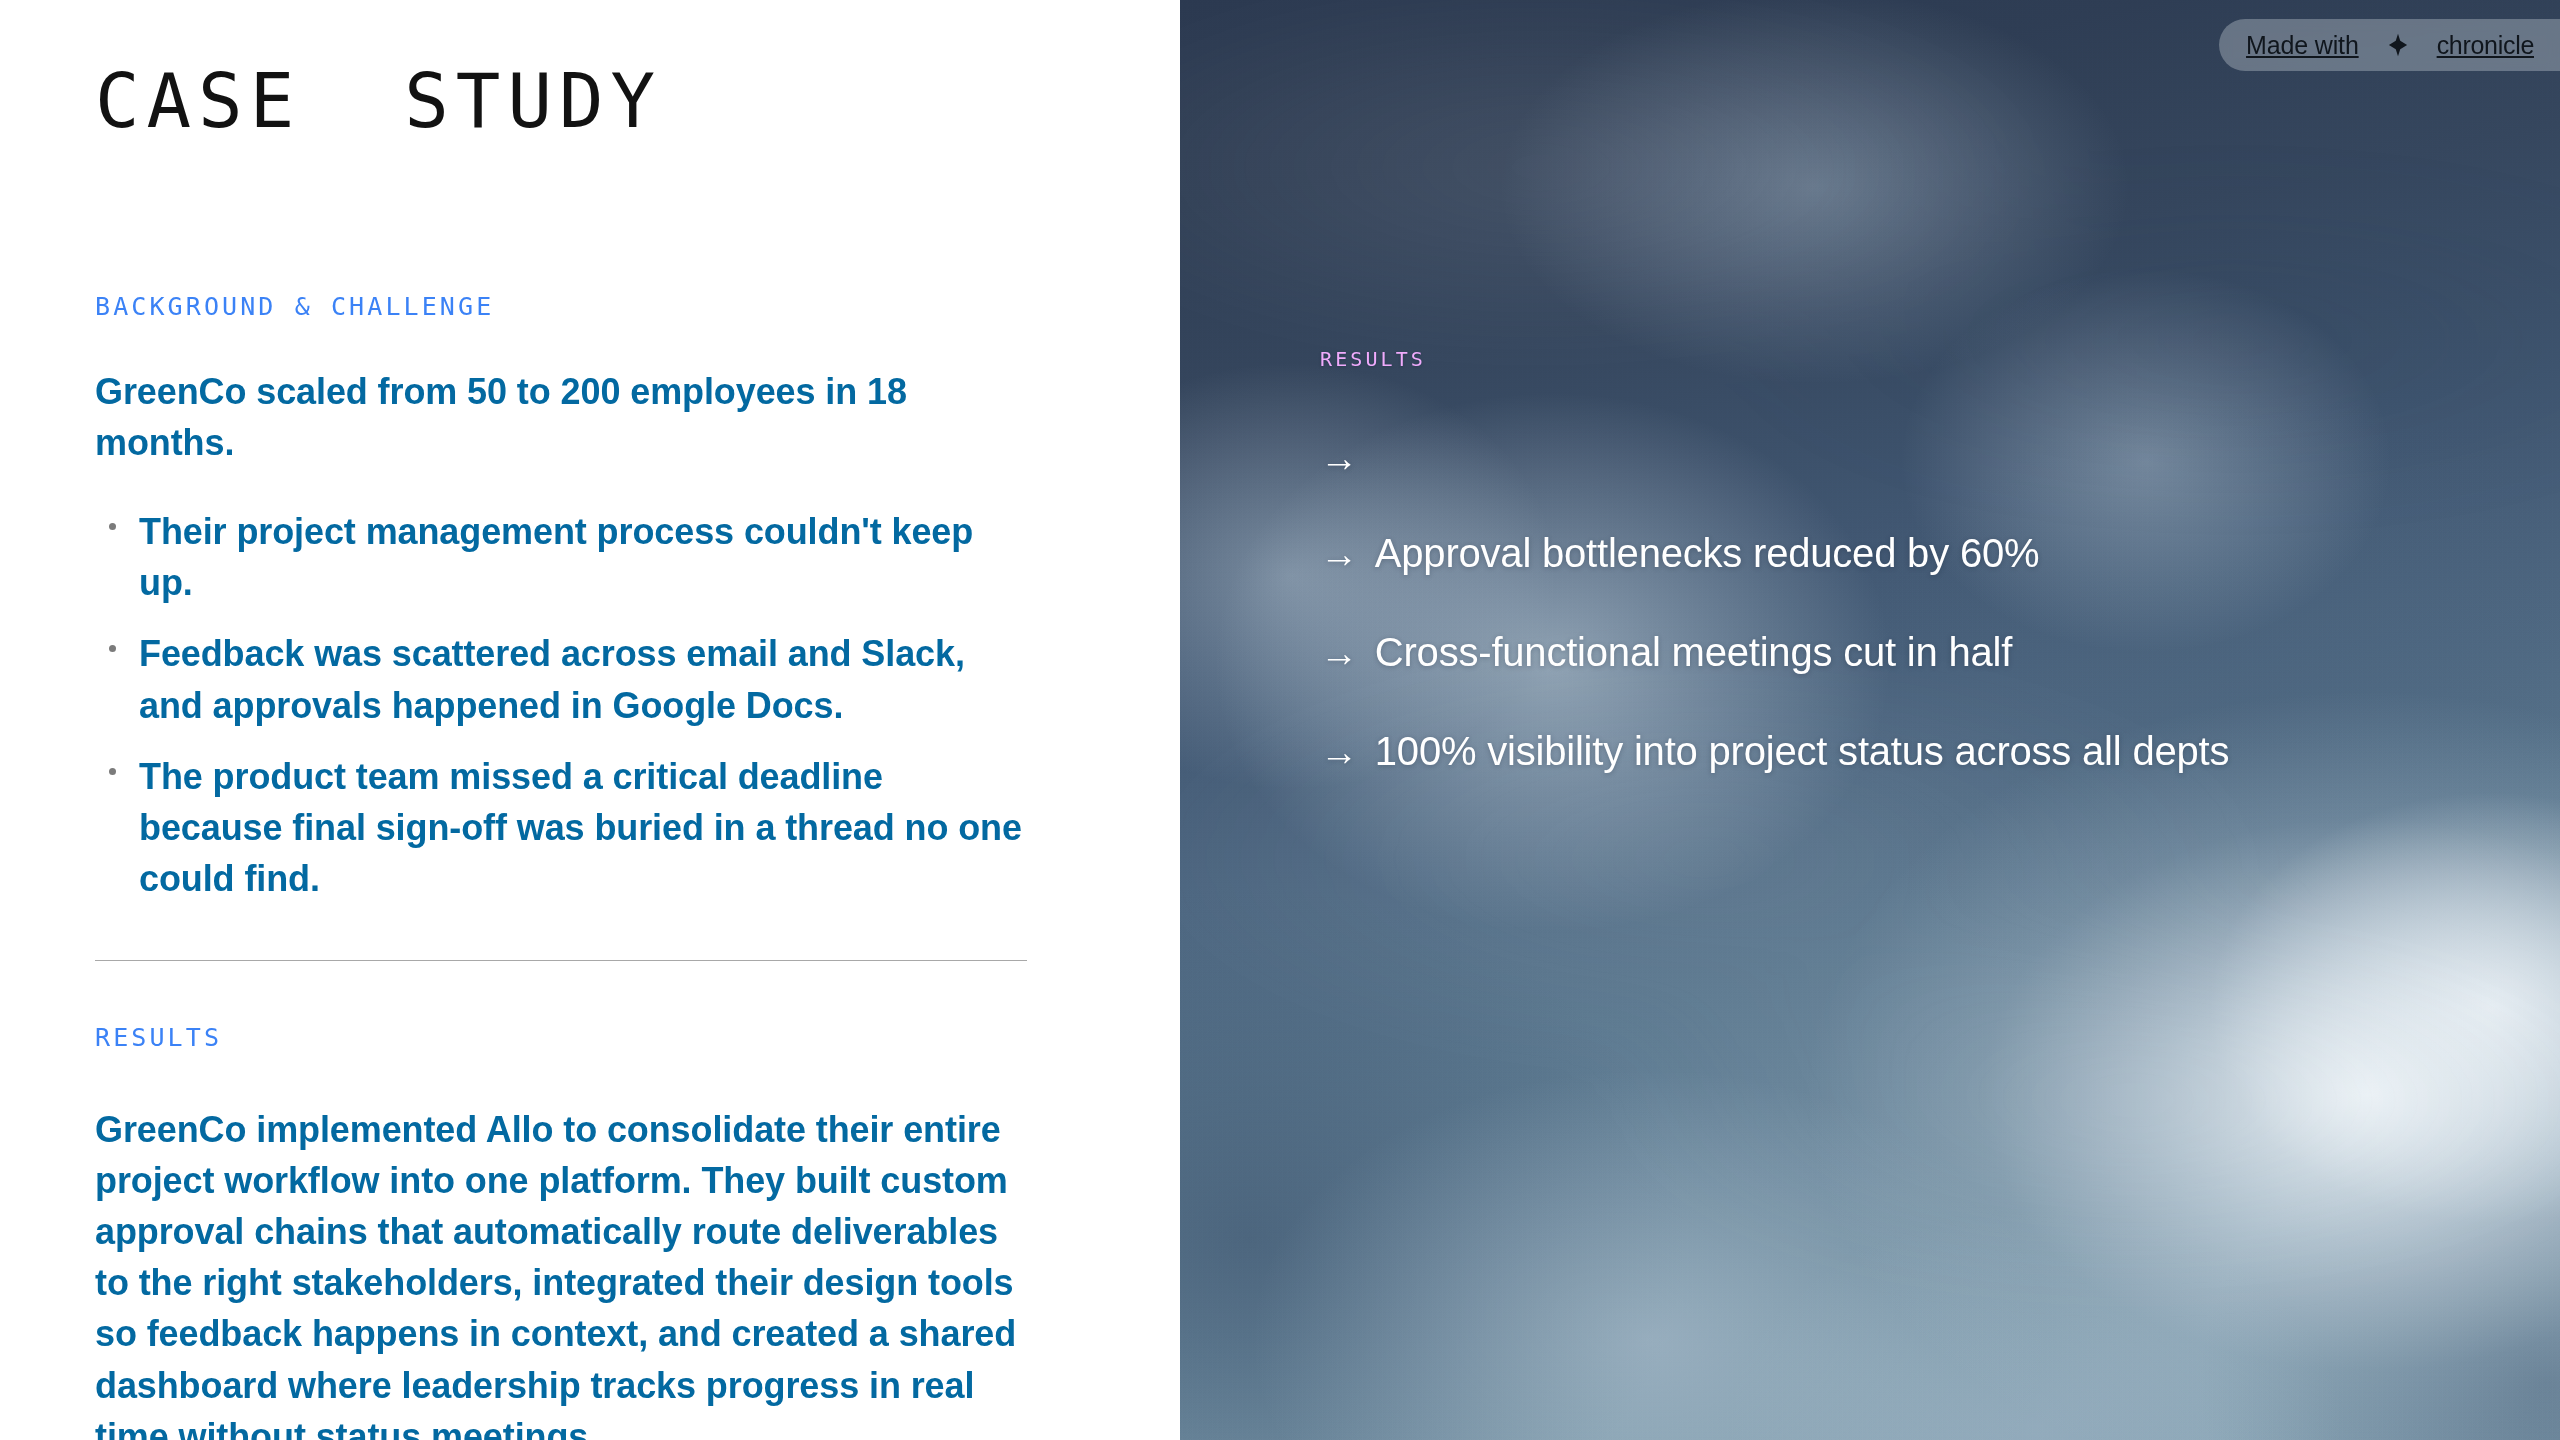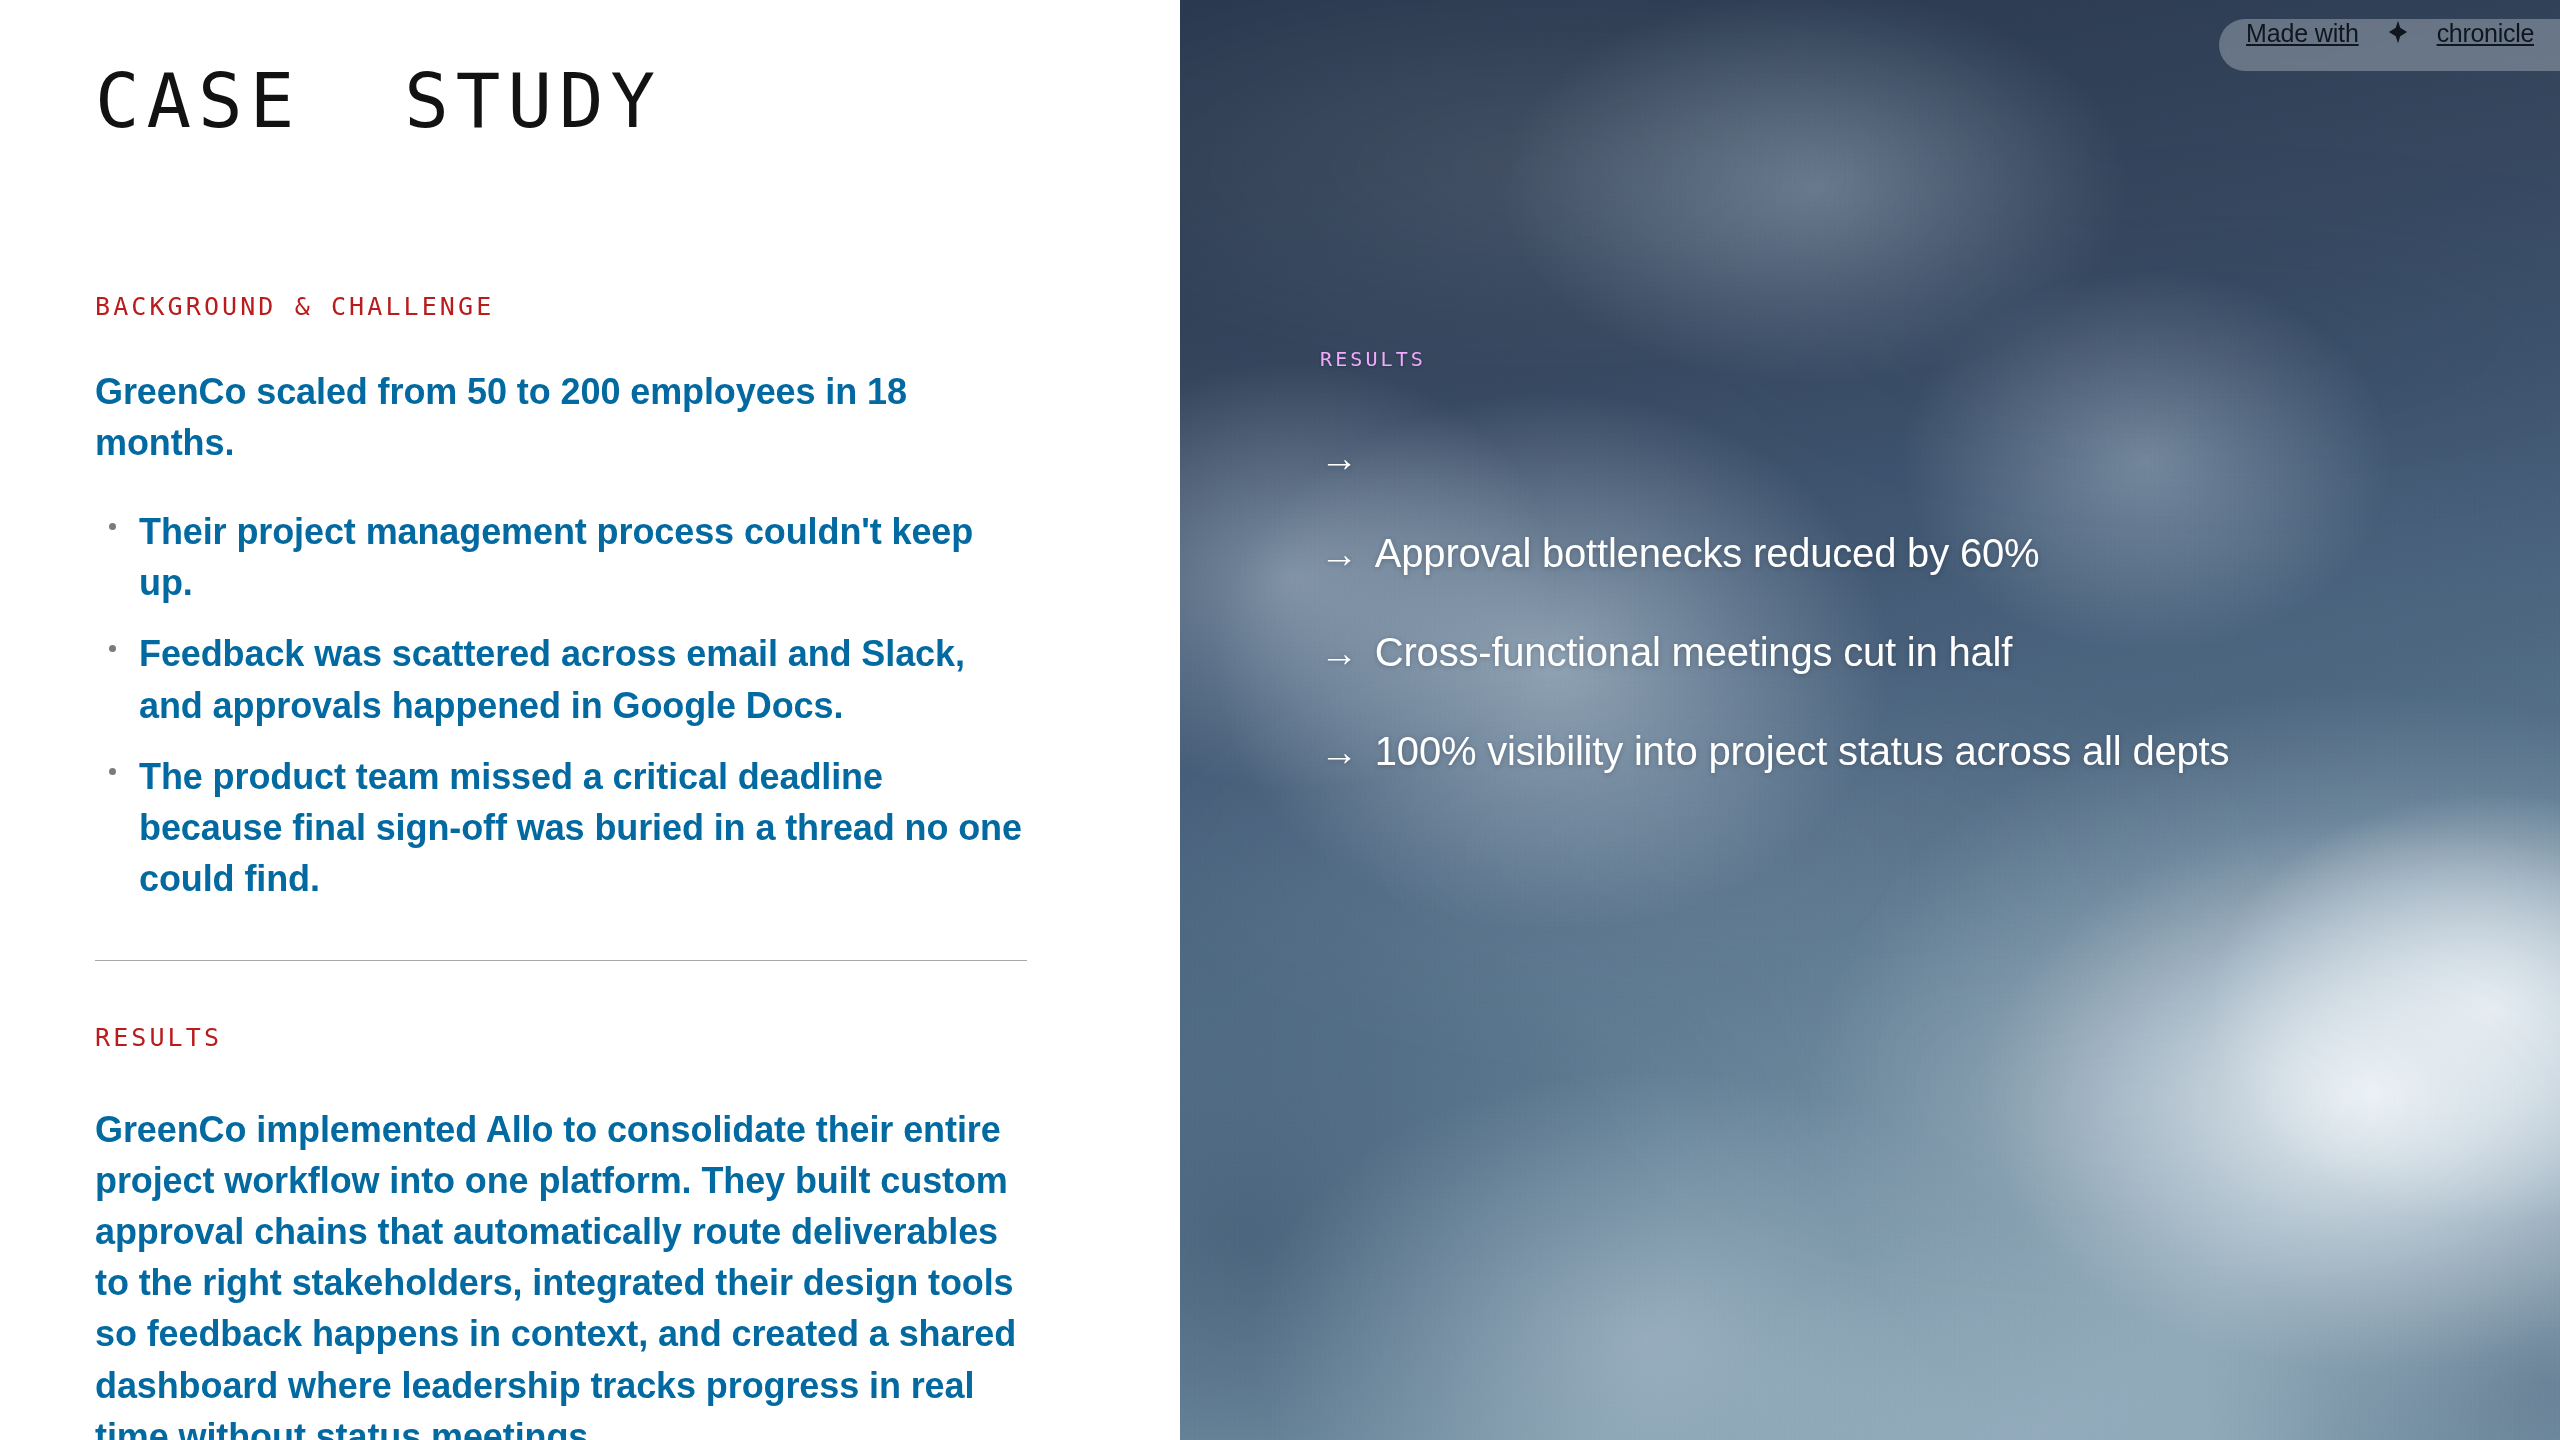--- a/index.html
+++ b/index.html
@@ -39,21 +39,21 @@
     color: #121212;
     line-height: 1.0;
     white-space: pre;
   }
 
   .section-label {
     font-family: "DejaVu Sans Mono", "Liberation Mono", monospace;
     font-size: 25px;
     font-weight: 400;
     letter-spacing: 3.1px;
-    color: #b91c1c;
+    color: #3b82f6;
     white-space: pre;
   }
 
   .bg-block { margin-top: 154px; }
 
   .body-text {
     font-family: "Liberation Sans", sans-serif;
     font-size: 36px;
     font-weight: 700;
     color: #0369a1;
@@ -221,21 +221,21 @@
     flex-shrink: 0;
   }
 
   
   .chronicle-badge {
     position: absolute;
     top: 19px;
     right: 0;
     z-index: 10;
     display: flex;
-    align-items: flex-start;
+    align-items: center;
     gap: 26px;
     height: 52px;
     padding: 0 26px 0 27px;
     border-radius: 26px 0 0 26px;
     background: rgba(232,238,243,0.30);
     backdrop-filter: blur(6px);
     font-size: 25px;
     color: #10161d;
     letter-spacing: -0.15px;
     white-space: nowrap;

